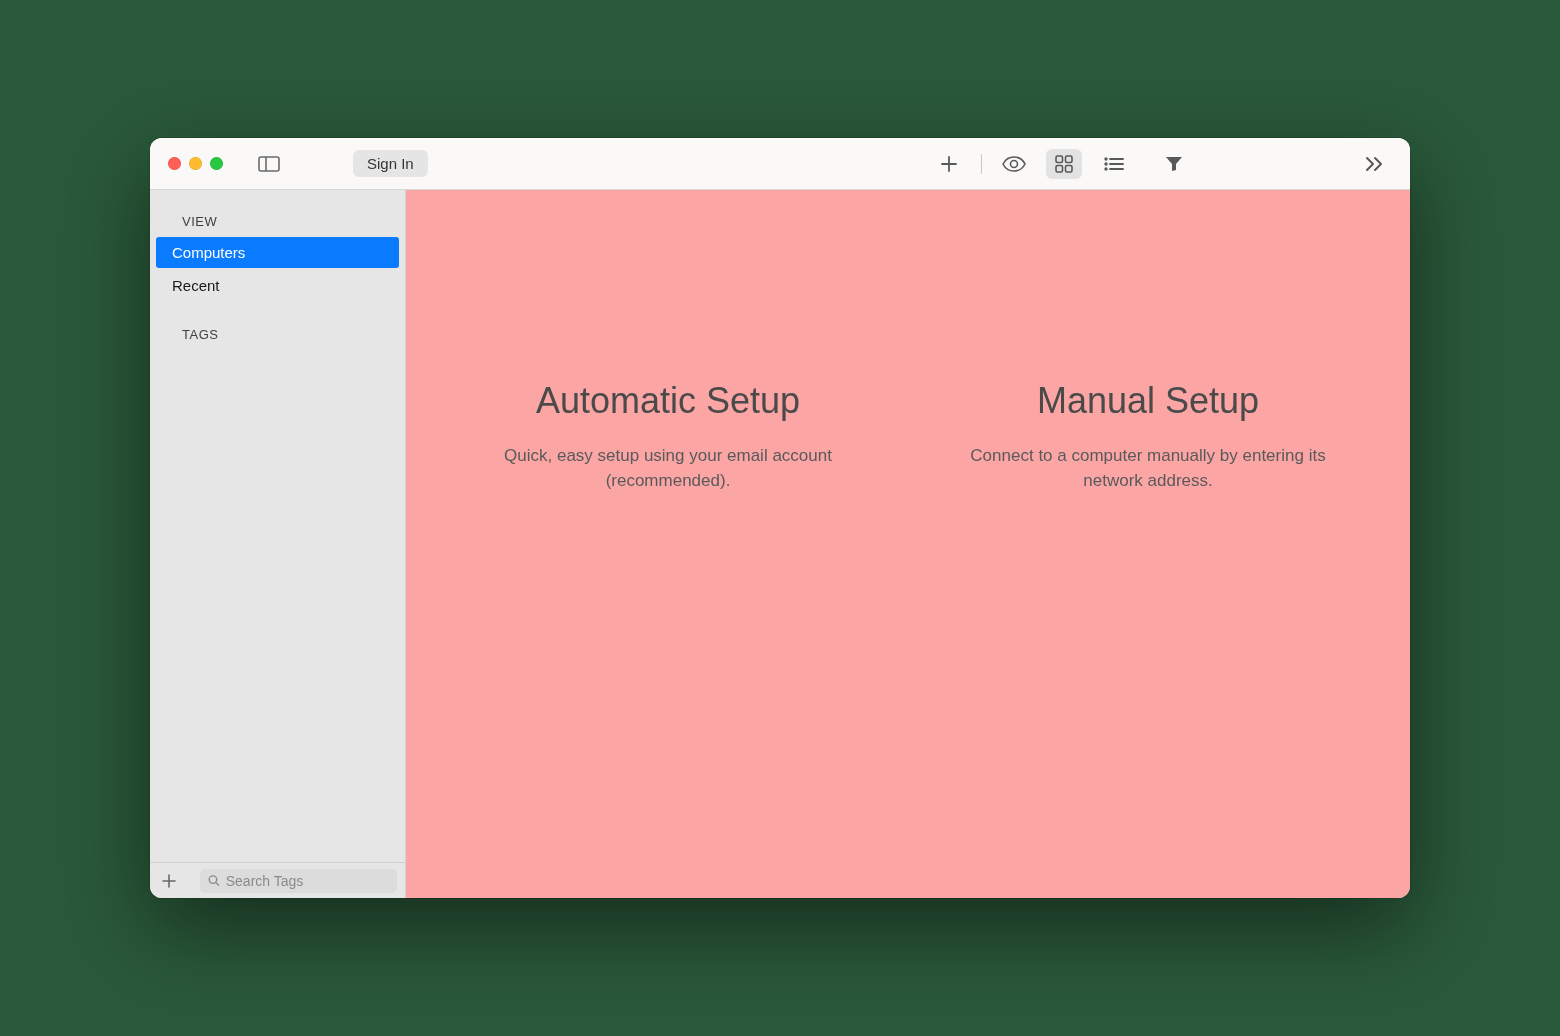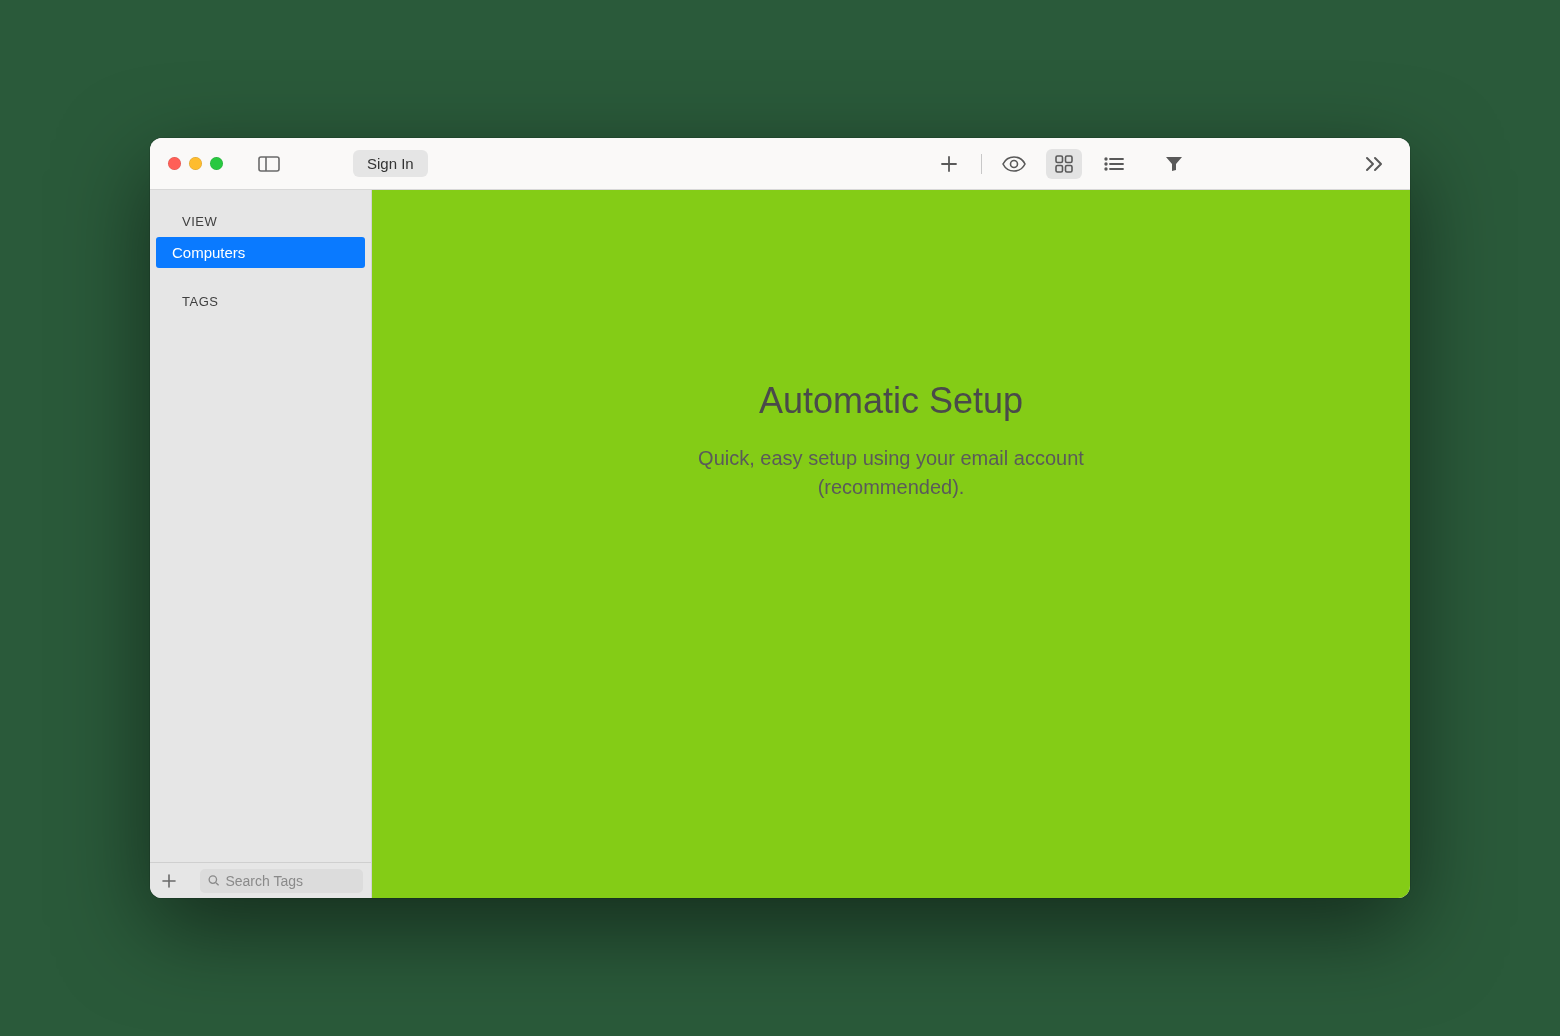--- a/index.html
+++ b/index.html
@@ -88,21 +88,21 @@
       width: 1px;
       height: 20px;
       background: #c8c8c8;
     }
     .body {
       flex: 1;
       display: flex;
       min-height: 0;
     }
     .sidebar {
-      width: 222px;
+      width: 256px;
       background: #e6e6e6;
       display: flex;
       flex-direction: column;
       border-right: 1px solid #d2d2d2;
     }
     .sidebar-content {
       flex: 1;
       padding: 18px 0 10px 0;
       overflow-y: auto;
     }
@@ -158,39 +158,39 @@
       outline: none;
       font-size: 14px;
       color: #555;
       width: 100%;
     }
     .search-wrap input::placeholder {
       color: #8a8a8a;
     }
     .main {
       flex: 1;
-      background: #84cc16;
+      background: #fca5a5;
       display: flex;
       align-items: flex-start;
       justify-content: center;
       padding-top: 190px;
       gap: 80px;
     }
     .setup-option {
       width: 400px;
       text-align: center;
     }
     .setup-title {
       font-size: 36px;
       font-weight: 400;
       color: #4a4a4a;
       margin-bottom: 22px;
     }
     .setup-desc {
-      font-size: 20px;
+      font-size: 17px;
       color: #5a5a5a;
       line-height: 1.45;
     }
   </style>
 </head>
 <body>
 
 <div class="window">
 
   <div class="titlebar">
@@ -264,20 +264,21 @@
     </div>
   </div>
 
   <div class="body">
 
     <div class="sidebar">
       <div class="sidebar-content">
 
         <div class="section-header">VIEW</div>
         <div class="sidebar-item selected">Computers</div>
+        <div class="sidebar-item">Recent</div>
 
         <div style="height:18px"></div>
         <div class="section-header">TAGS</div>
 
       </div>
 
       <div class="sidebar-footer">
         <div class="add-btn">
           <svg width="14" height="14" viewBox="0 0 14 14" fill="none" stroke="currentColor" stroke-width="1.6" stroke-linecap="round">
             <line x1="7" y1="1" x2="7" y2="13"></line>
@@ -294,17 +295,21 @@
       </div>
     </div>
 
     <div class="main">
 
       <div class="setup-option">
         <div class="setup-title">Automatic Setup</div>
         <div class="setup-desc">Quick, easy setup using your email account (recommended).</div>
       </div>
 
+      <div class="setup-option">
+        <div class="setup-title">Manual Setup</div>
+        <div class="setup-desc">Connect to a computer manually by entering its network address.</div>
+      </div>
 
     </div>
 
   </div>
 </div>
 
 </body></html>

